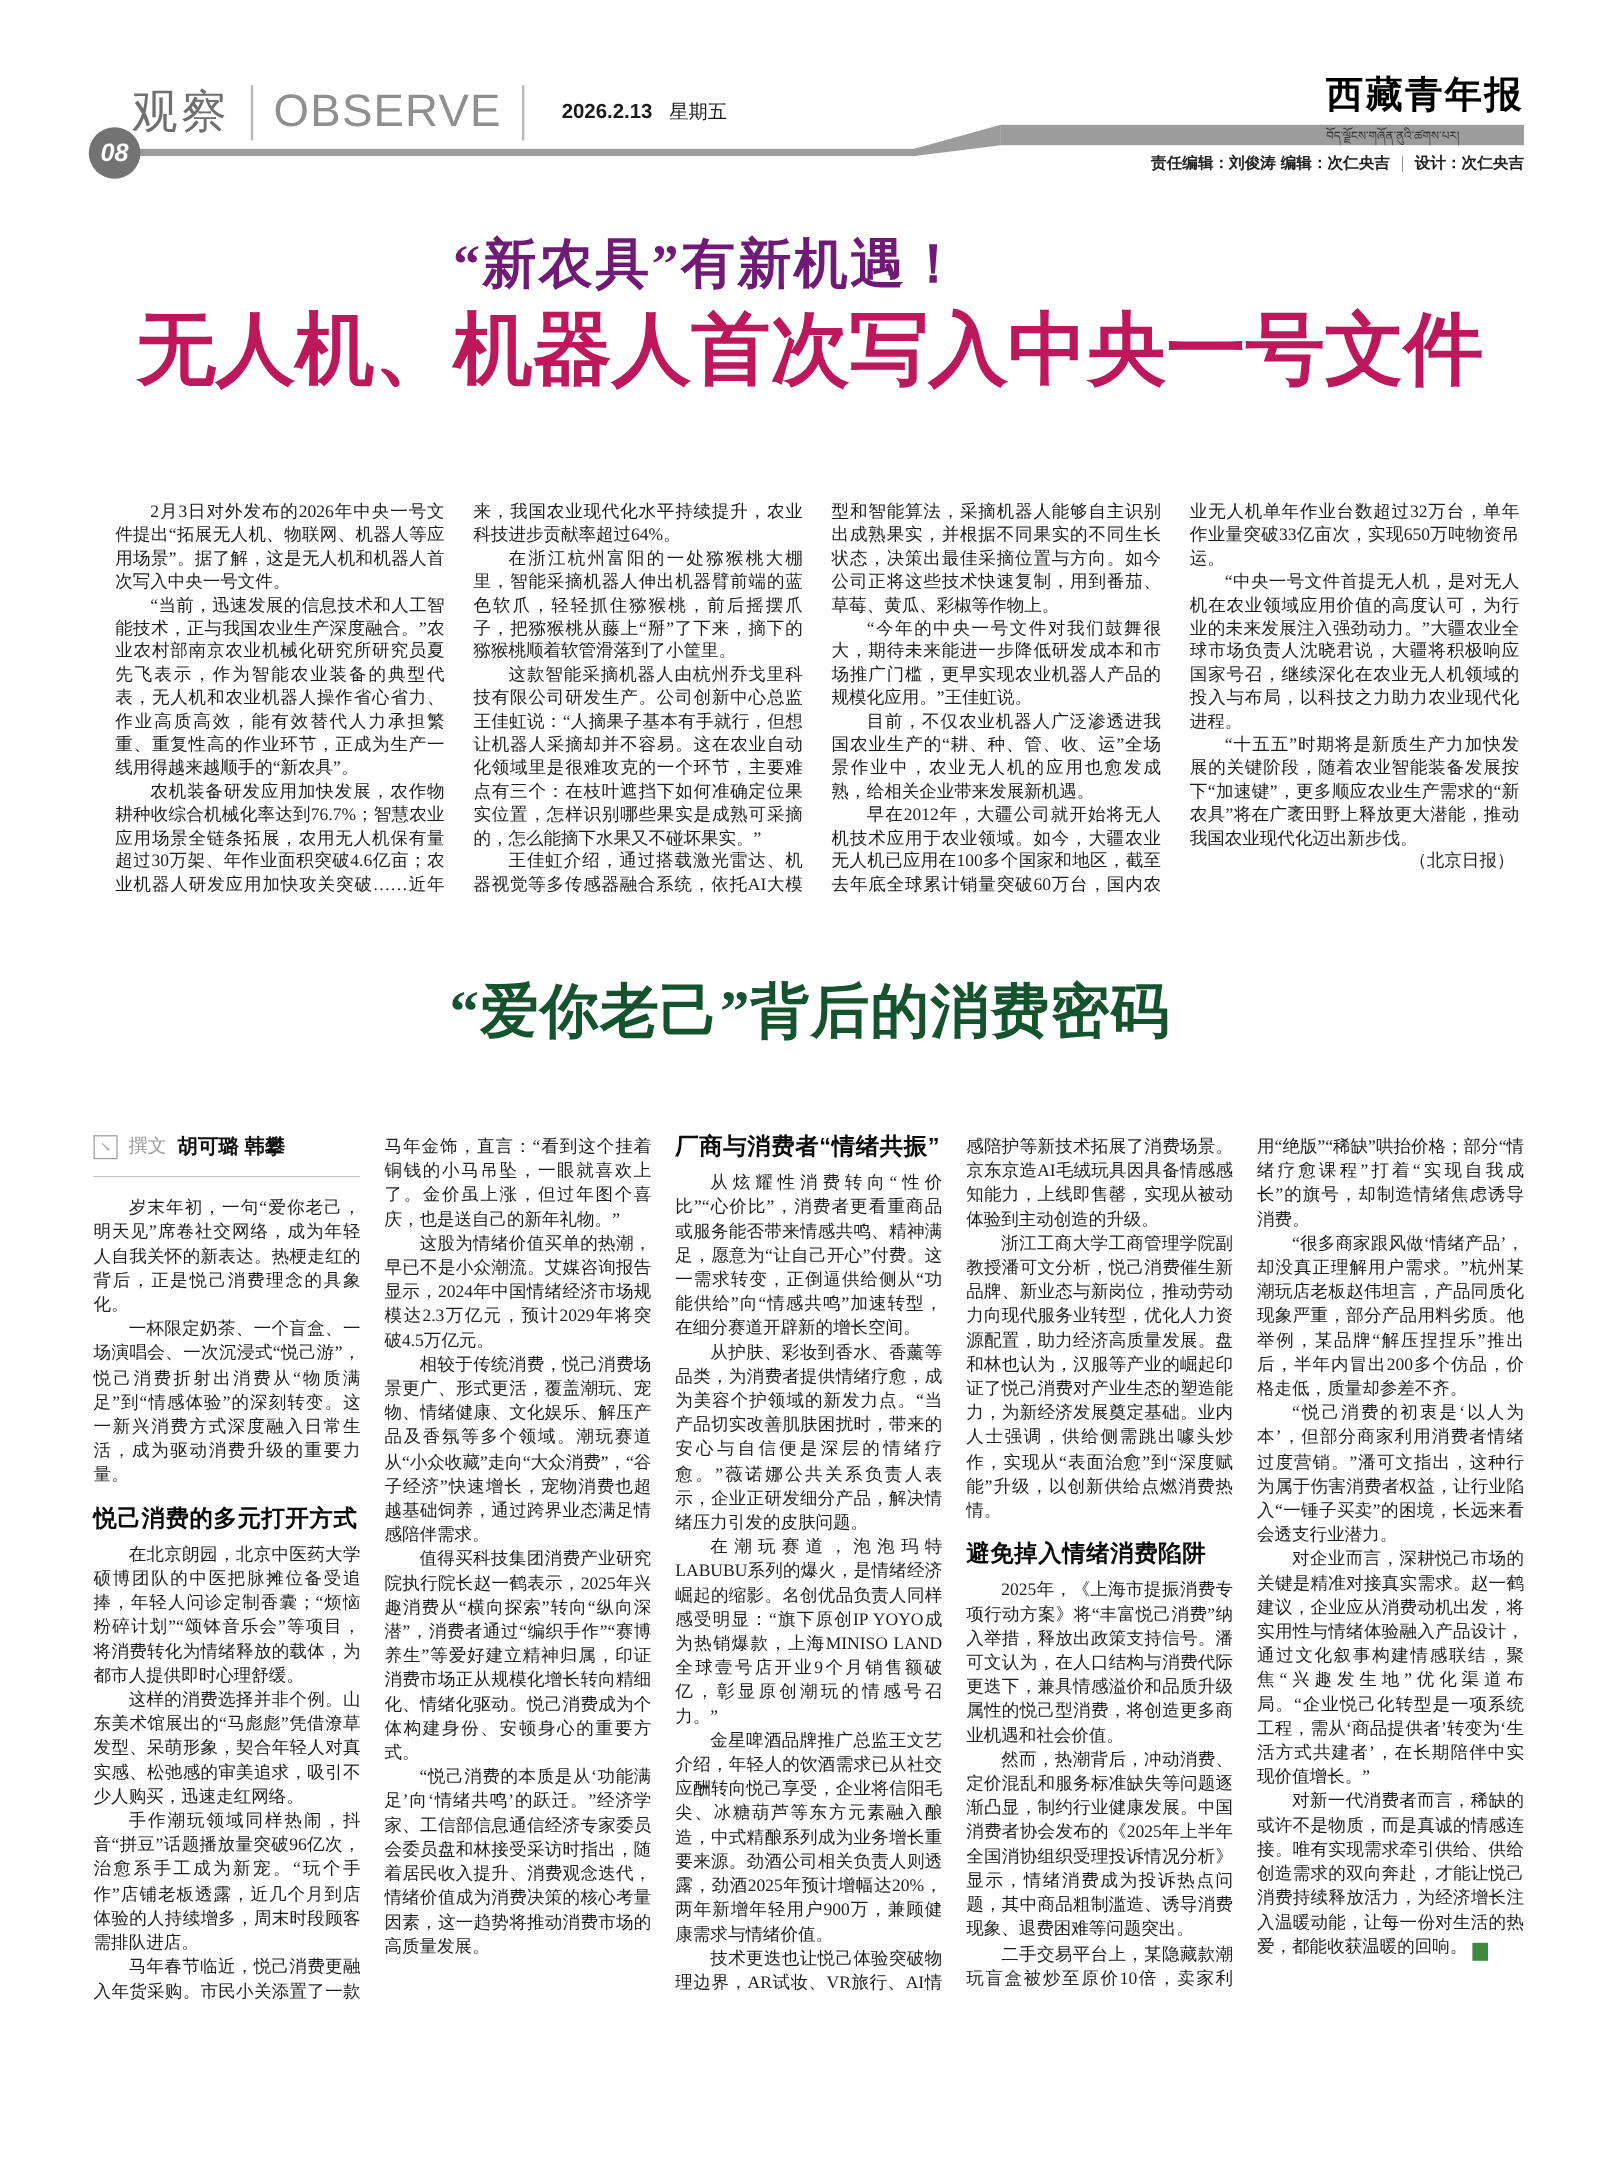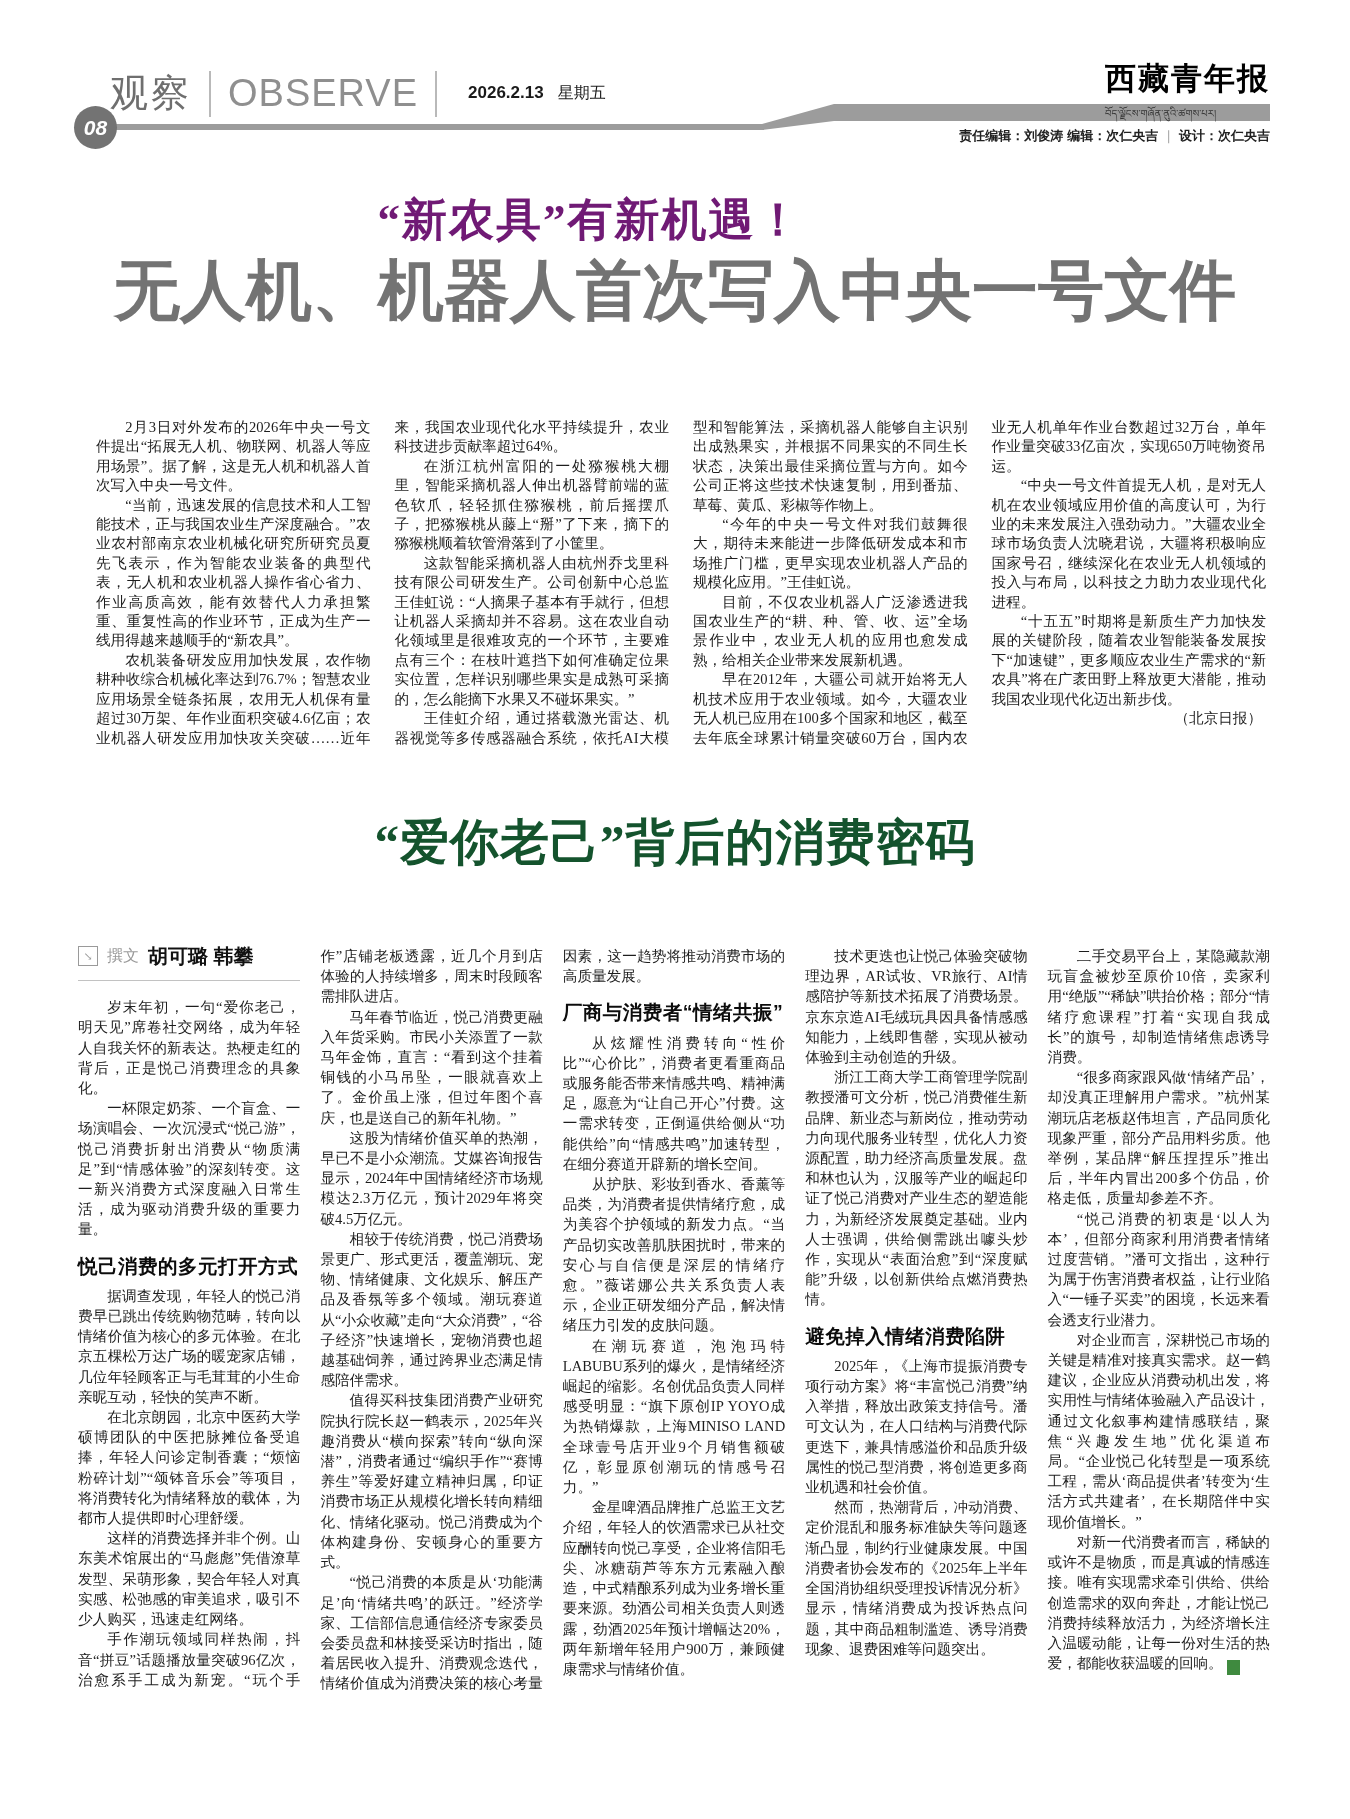--- a/index.html
+++ b/index.html
@@ -34,21 +34,21 @@
   
   .a2-headline{position:absolute;top:810px;left:0;width:1350px;text-align:center;
       font-weight:900;font-size:49px;color:#14532d;letter-spacing:1px;}
   .a2-cols{position:absolute;top:946px;left:78px;width:1192px;column-count:5;column-gap:20px;
       font-size:14.6px;line-height:20.2px;text-align:justify;}
   .byline{display:flex;align-items:center;gap:9px;border-bottom:1px solid #c2c2c2;
       padding-bottom:14px;margin-bottom:16px;break-inside:avoid;}
   .byicon{width:18px;height:18px;border:1.5px solid #9a9a9a;color:#9a9a9a;display:flex;
       align-items:center;justify-content:center;font-size:11px;flex:0 0 auto;}
   .byline-label{font-family:"Liberation Sans","DejaVu Sans",sans-serif;font-size:16px;color:#9a9a9a;}
-  .byline-authors{font-family:"Liberation Sans","DejaVu Sans",sans-serif;font-size:20px;font-weight:bold;color:#111;}
+  .byline-authors{font-family:"Liberation Sans","DejaVu Sans",sans-serif;font-size:17px;font-weight:bold;color:#111;}
   .subhead{font-family:"Liberation Sans","DejaVu Sans",sans-serif;font-size:19.5px;font-weight:bold;
       color:#0c0c0c;margin:16px 0 10px 0;text-indent:0;break-after:avoid;letter-spacing:0.5px;}
   .end-mark{display:inline-block;width:13px;height:15px;background:#3f8a3f;color:#fff;
       font-size:9px;line-height:15px;text-align:center;vertical-align:-2px;margin-left:4px;
       font-family:"Liberation Sans","DejaVu Sans",sans-serif;}
 </style>
 </head>
 <body>
 
 <div class="page">
@@ -78,21 +78,21 @@
   <div class="page-badge">08</div>
 
   <div class="editors">
     <span>责任编辑：刘俊涛</span>
     <span>编辑：次仁央吉</span>
     <span class="sep">｜</span>
     <span>设计：次仁央吉</span>
   </div>
 
   <div class="a1-kicker" style="color: #701a75;">“新农具”有新机遇！</div>
-  <h1 class="a1-headline" style="margin: 0px; color: #737373;">无人机、机器人首次写入中央一号文件</h1>
+  <h1 class="a1-headline" style="margin: 0px; color: #be185d;">无人机、机器人首次写入中央一号文件</h1>
 
   <div class="a1-cols">
     <p>2月3日对外发布的2026年中央一号文件提出“拓展无人机、物联网、机器人等应用场景”。据了解，这是无人机和机器人首次写入中央一号文件。</p>
     <p>“当前，迅速发展的信息技术和人工智能技术，正与我国农业生产深度融合。”农业农村部南京农业机械化研究所研究员夏先飞表示，作为智能农业装备的典型代表，无人机和农业机器人操作省心省力、作业高质高效，能有效替代人力承担繁重、重复性高的作业环节，正成为生产一线用得越来越顺手的“新农具”。</p>
     <p>农机装备研发应用加快发展，农作物耕种收综合机械化率达到76.7%；智慧农业应用场景全链条拓展，农用无人机保有量超过30万架、年作业面积突破4.6亿亩；农业机器人研发应用加快攻关突破……近年来，我国农业现代化水平持续提升，农业科技进步贡献率超过64%。</p>
     <p>在浙江杭州富阳的一处猕猴桃大棚里，智能采摘机器人伸出机器臂前端的蓝色软爪，轻轻抓住猕猴桃，前后摇摆爪子，把猕猴桃从藤上“掰”了下来，摘下的猕猴桃顺着软管滑落到了小筐里。</p>
     <p>这款智能采摘机器人由杭州乔戈里科技有限公司研发生产。公司创新中心总监王佳虹说：“人摘果子基本有手就行，但想让机器人采摘却并不容易。这在农业自动化领域里是很难攻克的一个环节，主要难点有三个：在枝叶遮挡下如何准确定位果实位置，怎样识别哪些果实是成熟可采摘的，怎么能摘下水果又不碰坏果实。”</p>
     <p>王佳虹介绍，通过搭载激光雷达、机器视觉等多传感器融合系统，依托AI大模型和智能算法，采摘机器人能够自主识别出成熟果实，并根据不同果实的不同生长状态，决策出最佳采摘位置与方向。如今公司正将这些技术快速复制，用到番茄、草莓、黄瓜、彩椒等作物上。</p>
     <p>“今年的中央一号文件对我们鼓舞很大，期待未来能进一步降低研发成本和市场推广门槛，更早实现农业机器人产品的规模化应用。”王佳虹说。</p>
     <p>目前，不仅农业机器人广泛渗透进我国农业生产的“耕、种、管、收、运”全场景作业中，农业无人机的应用也愈发成熟，给相关企业带来发展新机遇。</p>
@@ -108,21 +108,20 @@
     <div class="byline">
       <span class="byicon">↘</span>
       <span class="byline-label">撰文</span>
       <span class="byline-authors">胡可璐 韩攀</span>
     </div>
 
     <p>岁末年初，一句“爱你老己，明天见”席卷社交网络，成为年轻人自我关怀的新表达。热梗走红的背后，正是悦己消费理念的具象化。</p>
     <p>一杯限定奶茶、一个盲盒、一场演唱会、一次沉浸式“悦己游”，悦己消费折射出消费从“物质满足”到“情感体验”的深刻转变。这一新兴消费方式深度融入日常生活，成为驱动消费升级的重要力量。</p>
 
     <h4 class="subhead">悦己消费的多元打开方式</h4>
-    <p>据调查发现，年轻人的悦己消费早已跳出传统购物范畴，转向以情绪价值为核心的多元体验。在北京五棵松万达广场的暖宠家店铺，几位年轻顾客正与毛茸茸的小生命亲昵互动，轻快的笑声不断。</p>
     <p>在北京朗园，北京中医药大学硕博团队的中医把脉摊位备受追捧，年轻人问诊定制香囊；“烦恼粉碎计划”“颂钵音乐会”等项目，将消费转化为情绪释放的载体，为都市人提供即时心理舒缓。</p>
     <p>这样的消费选择并非个例。山东美术馆展出的“马彪彪”凭借潦草发型、呆萌形象，契合年轻人对真实感、松弛感的审美追求，吸引不少人购买，迅速走红网络。</p>
     <p>手作潮玩领域同样热闹，抖音“拼豆”话题播放量突破96亿次，治愈系手工成为新宠。“玩个手作”店铺老板透露，近几个月到店体验的人持续增多，周末时段顾客需排队进店。</p>
     <p>马年春节临近，悦己消费更融入年货采购。市民小关添置了一款马年金饰，直言：“看到这个挂着铜钱的小马吊坠，一眼就喜欢上了。金价虽上涨，但过年图个喜庆，也是送自己的新年礼物。”</p>
     <p>这股为情绪价值买单的热潮，早已不是小众潮流。艾媒咨询报告显示，2024年中国情绪经济市场规模达2.3万亿元，预计2029年将突破4.5万亿元。</p>
     <p>相较于传统消费，悦己消费场景更广、形式更活，覆盖潮玩、宠物、情绪健康、文化娱乐、解压产品及香氛等多个领域。潮玩赛道从“小众收藏”走向“大众消费”，“谷子经济”快速增长，宠物消费也超越基础饲养，通过跨界业态满足情感陪伴需求。</p>
     <p>值得买科技集团消费产业研究院执行院长赵一鹤表示，2025年兴趣消费从“横向探索”转向“纵向深潜”，消费者通过“编织手作”“赛博养生”等爱好建立精神归属，印证消费市场正从规模化增长转向精细化、情绪化驱动。悦己消费成为个体构建身份、安顿身心的重要方式。</p>
     <p>“悦己消费的本质是从‘功能满足’向‘情绪共鸣’的跃迁。”经济学家、工信部信息通信经济专家委员会委员盘和林接受采访时指出，随着居民收入提升、消费观念迭代，情绪价值成为消费决策的核心考量因素，这一趋势将推动消费市场的高质量发展。</p>
 
     <h4 class="subhead">厂商与消费者“情绪共振”</h4>

